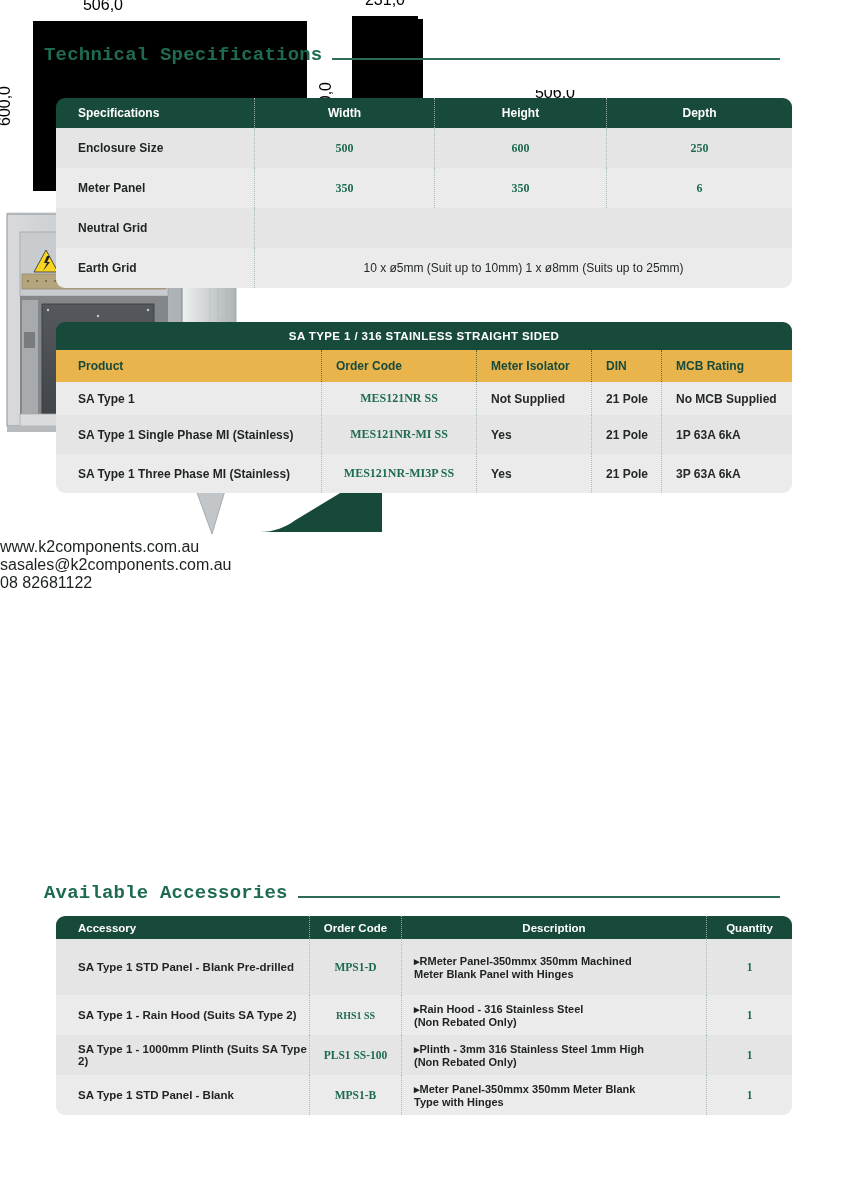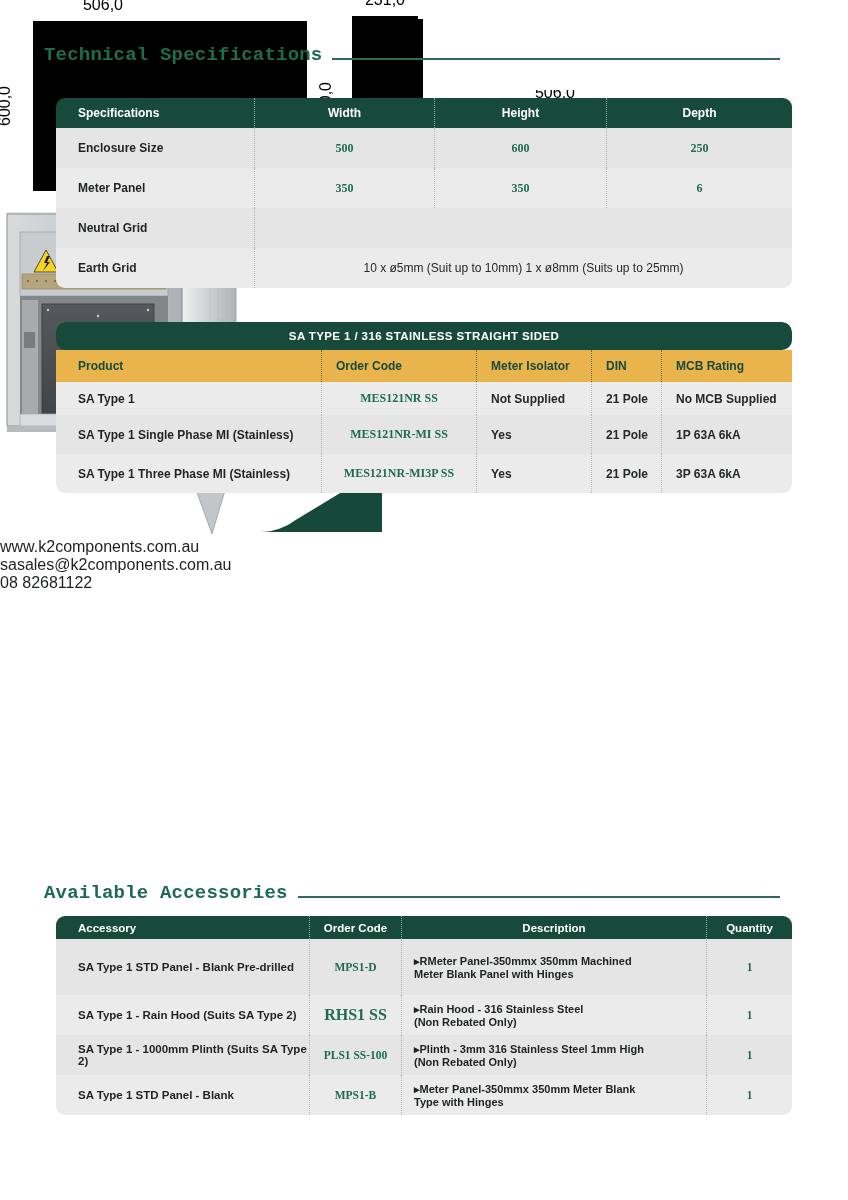--- a/index.html
+++ b/index.html
@@ -12,21 +12,21 @@
   
   .tbl{position:absolute;left:56px;width:736px;border-radius:9px;overflow:hidden;}
   .row{display:grid;}
   .t1 .row{grid-template-columns:199px 180px 172px 185px;}
   .t2 .row{grid-template-columns:266px 155px 115px 70px 130px;}
   .t3 .row{grid-template-columns:254px 92px 305px 85px;}
   .hdr{background:#174a3a;color:#fff;}
   .hdr .cell{font-weight:700;font-size:12px;}
   .hdr .sep{border-right:1px dotted rgba(255,255,255,.55);}
   .titlebar{background:#174a3a;color:#fff;display:flex;align-items:center;justify-content:center;
-            font-size:11.5px;font-weight:700;letter-spacing:.4px;border-radius:10px;}
+            font-size:11.5px;font-weight:700;letter-spacing:.4px;}
   .goldrow{background:#e9b44c;color:#174a3a;}
   .goldrow .cell{font-weight:700;font-size:12px;}
   .goldrow .sep{border-right:1px dotted rgba(23,74,58,.65);}
   .cell{display:flex;align-items:center;font-size:12px;}
   .cl{padding-left:22px;justify-content:flex-start;}
   .cl14{padding-left:14px;justify-content:flex-start;}
   .cc{justify-content:center;text-align:center;}
   .sep{border-right:1px dotted #a9bfb5;}
   .r-w{background:#e5e5e5;}
   .r-g{background:#ebebeb;}
@@ -323,21 +323,21 @@
       <div class="cell cc sep val" style="font-size:11.5px;">MPS1-D</div>
       <div class="cell sep desc">
         <span class="dl"><span class="b">▸</span><span>RMeter Panel-350mmx 350mm Machined</span></span>
         <span class="dl l2">Meter Blank Panel with Hinges</span>
       </div>
       <div class="cell cc val" style="font-size:11.5px;">1</div>
     </div>
 
     <div class="row r-g" style="height:40px;">
       <div class="cell cl sep lbl" style="font-size:11.5px;">SA Type 1 - Rain Hood (Suits SA Type 2)</div>
-      <div class="cell cc sep val" style="font-size:16px;">RHS1 SS</div>
+      <div class="cell cc sep val" style="font-size:10px;">RHS1 SS</div>
       <div class="cell sep desc">
         <span class="dl"><span class="b">▸</span><span>Rain Hood - 316 Stainless Steel</span></span>
         <span class="dl l2">(Non Rebated Only)</span>
       </div>
       <div class="cell cc val" style="font-size:11.5px;">1</div>
     </div>
 
     <div class="row r-w" style="height:40px;">
       <div class="cell cl sep lbl" style="font-size:11.5px;">SA Type 1 - 1000mm Plinth (Suits SA Type 2)</div>
       <div class="cell cc sep val" style="font-size:11.5px;">PLS1 SS-100</div>

